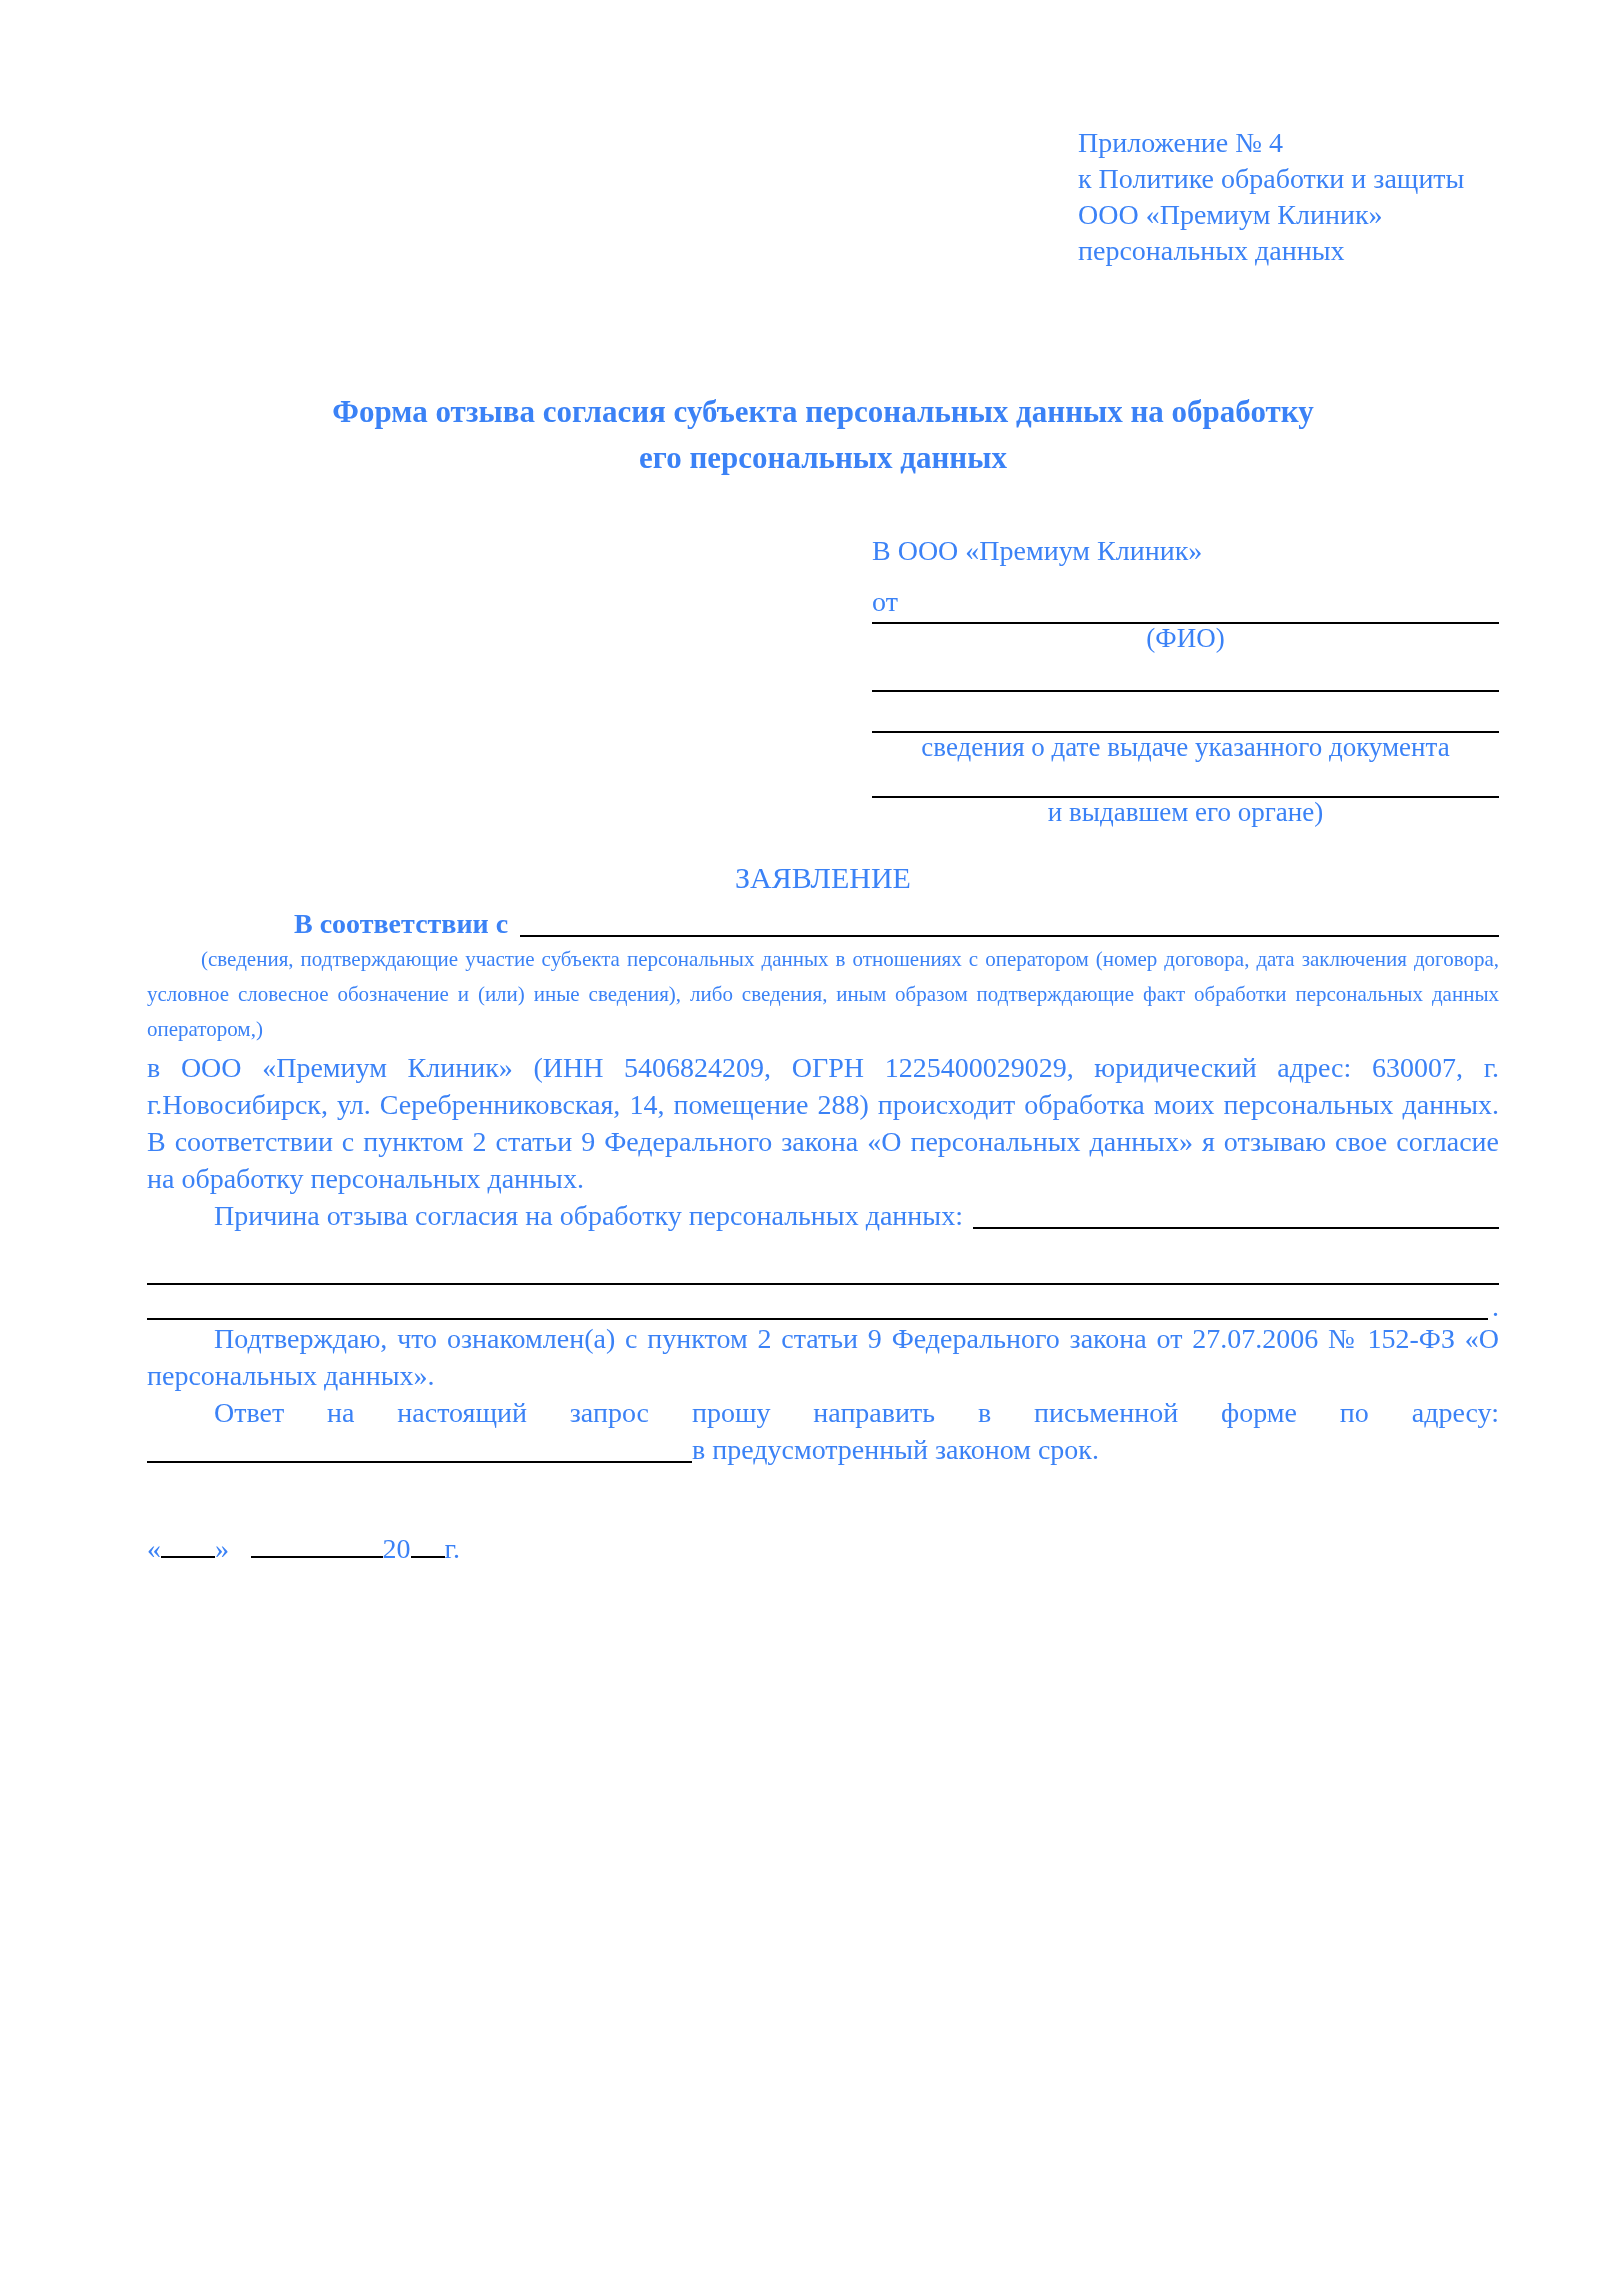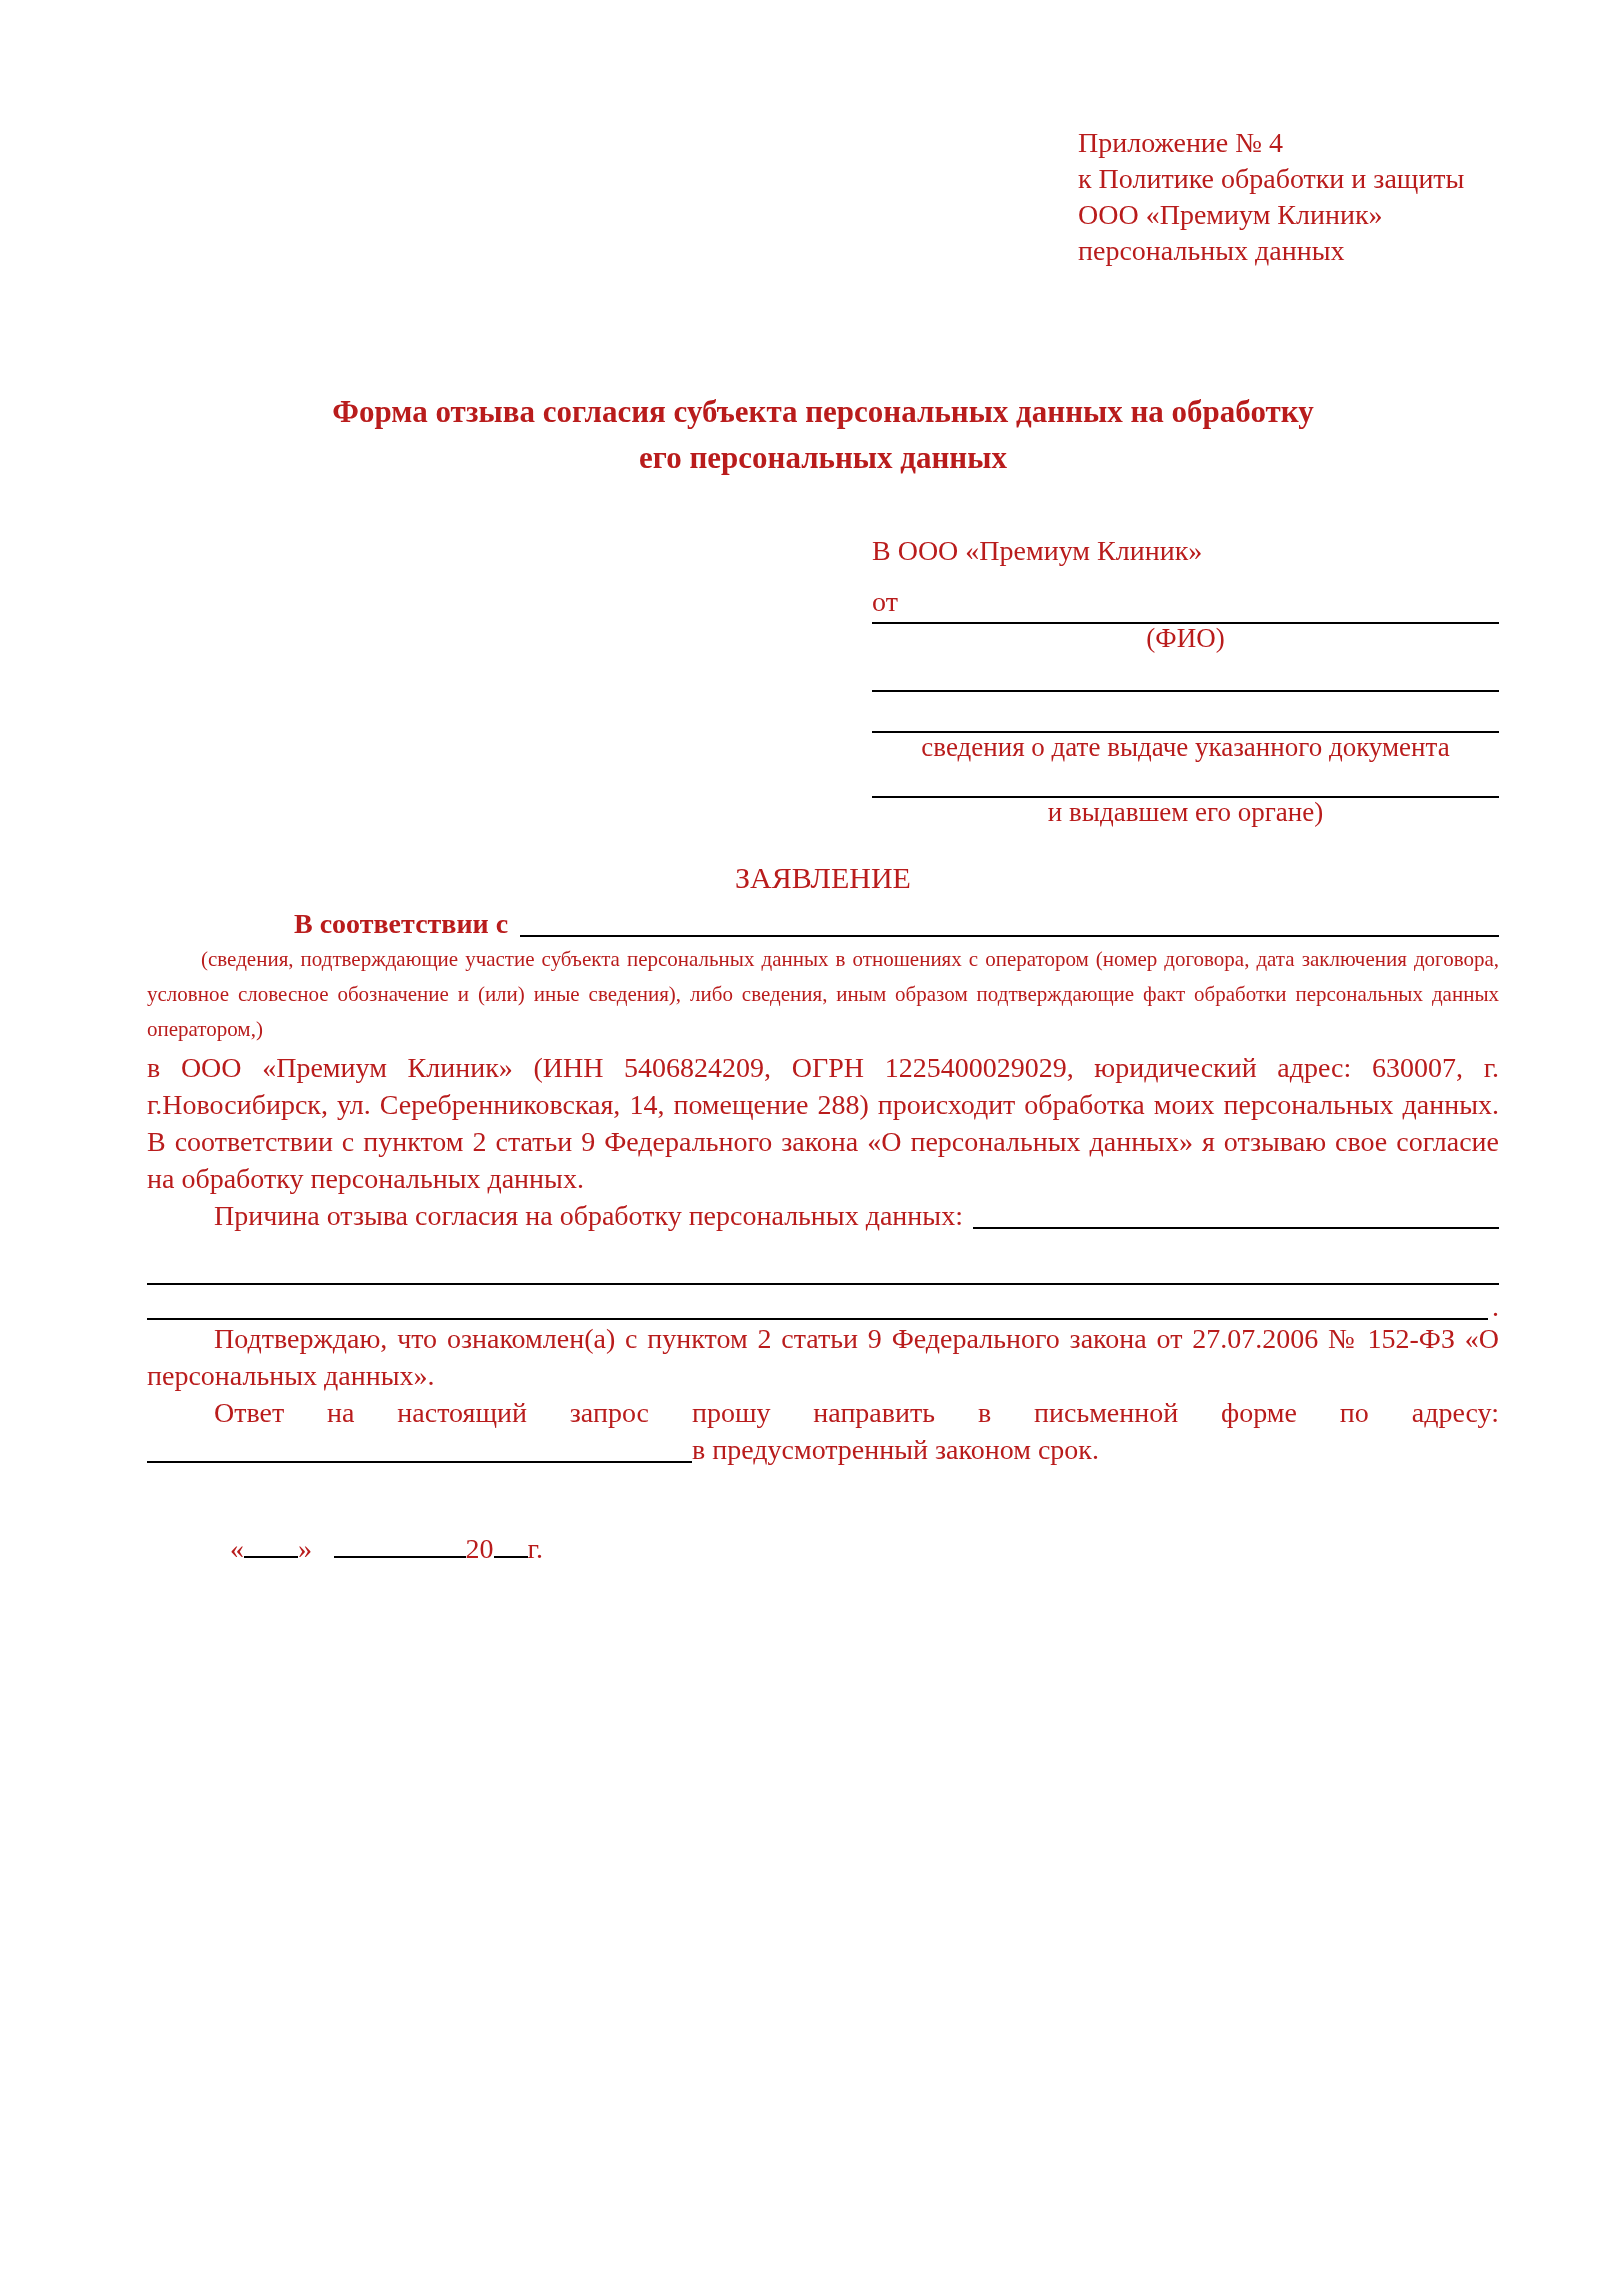--- a/index.html
+++ b/index.html
@@ -3,21 +3,21 @@
 <meta charset="utf-8">
 <style>
   * { margin: 0; padding: 0; box-sizing: border-box; }
   html, body { background: #ffffff; }
   .page {
     position: relative;
     width: 1621px;
     height: 2293px;
     margin: 0 auto;
     background: #ffffff;
-    color: #b91c1c;
+    color: #3b82f6;
     font-family: "Liberation Serif", "DejaVu Serif", serif;
     font-size: 28px;
     line-height: 37px;
     padding: 125px 122px 0 147px;
     overflow: hidden;
   }
 
   
   .appendix { width: 421px; margin-left: auto; }
   .appendix div { line-height: 36px; }
@@ -100,21 +100,21 @@
     margin-bottom: 4.9px;
   }
 
   
   .footer-row {
     display: flex;
     justify-content: space-between;
     align-items: flex-end;
     margin-top: 61px;
   }
-  .date-group { margin-left: 83px; white-space: nowrap; }
+  .date-group { white-space: nowrap; }
   .sign-group { white-space: nowrap; }
   .u {
     display: inline-block;
     border-bottom: 2px solid #000;
     height: 29px;
     vertical-align: baseline;
   }
   .w55 { width: 54px; }
   .w135 { width: 132px; }
   .w35 { width: 34px; }

